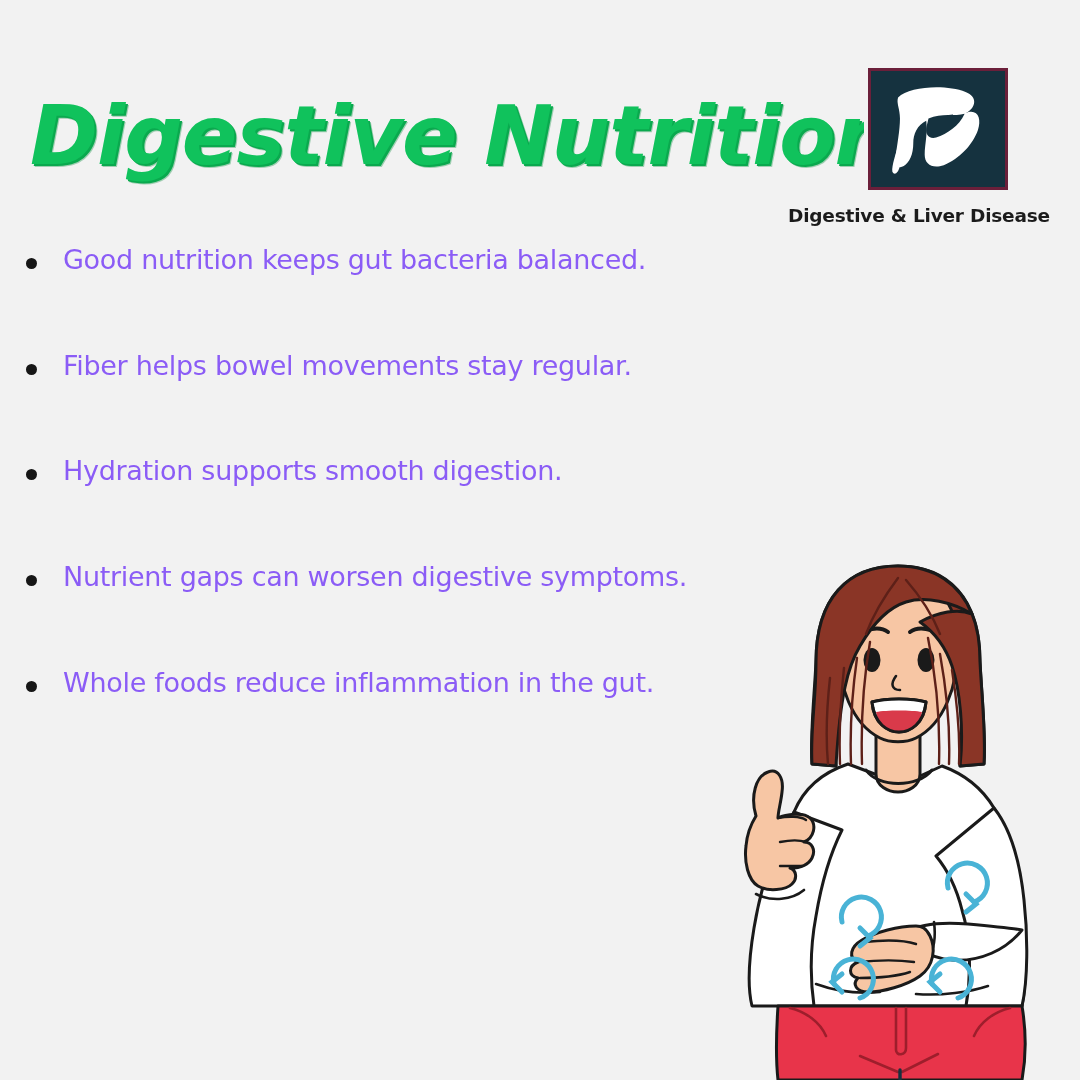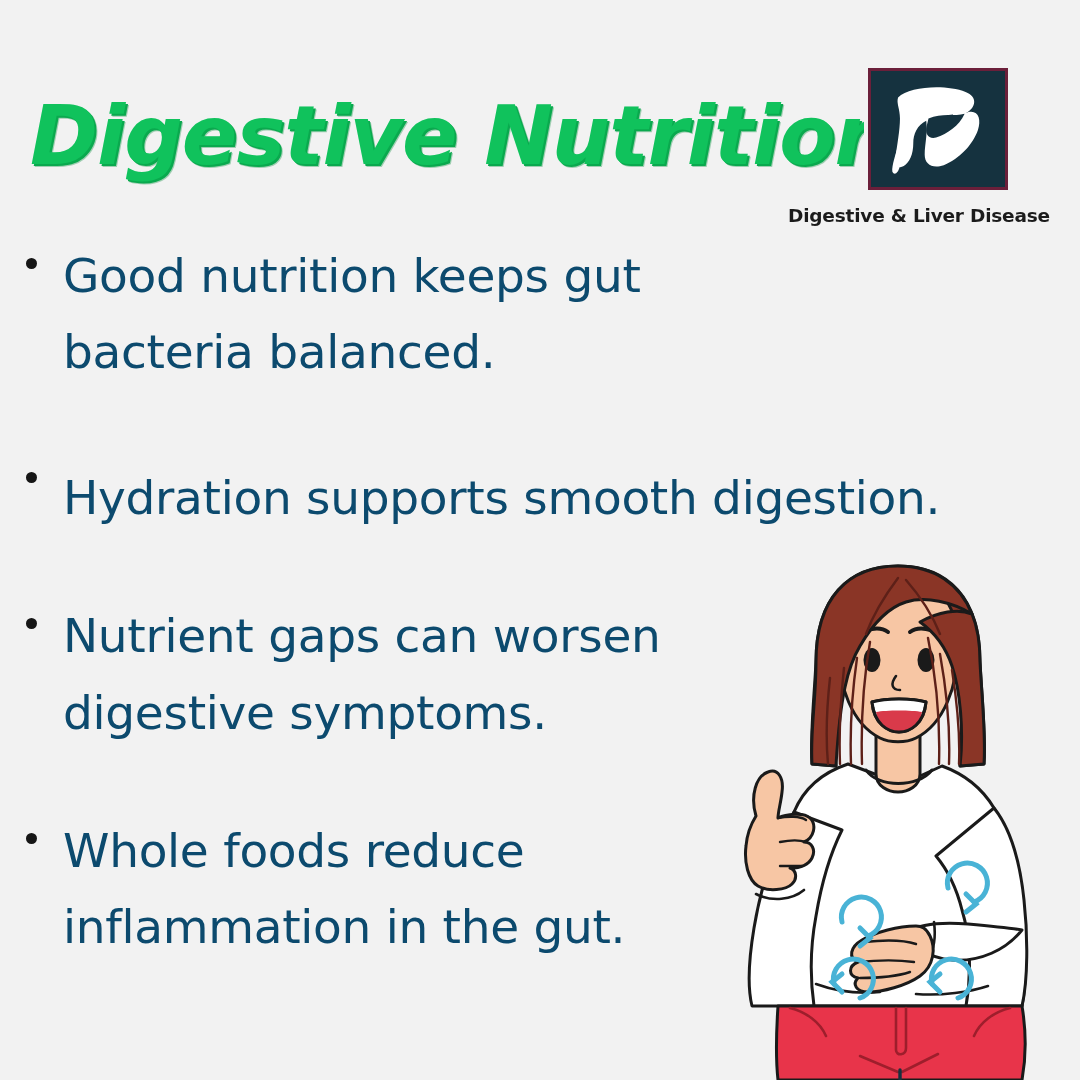--- a/index.html
+++ b/index.html
@@ -83,28 +83,28 @@
     width: 11px;
     height: 11px;
     border-radius: 50%;
     background: #161616;
     flex: 0 0 auto;
     margin-top: 20px;
     margin-right: 26px;
   }
   .bullet-text {
     font-family: "DejaVu Sans", sans-serif;
-    font-size: 47px;
+    font-size: 27px;
     font-weight: 400;
-    color: #0c4a6e;
+    color: #8b5cf6;
     line-height: 1.62;
     letter-spacing: -0.3px;
     max-width: 680px;
   }
-  .bullet-row.short .bullet-text { max-width: 740px; white-space: nowrap; margin-top: 8px; }
+  .bullet-row.short .bullet-text { max-width: 740px; white-space: nowrap; }
 
   
   .illustration {
     position: absolute;
     right: 0;
     bottom: 0;
     width: 360px;
     height: 530px;
     pointer-events: none;
   }
@@ -130,20 +130,24 @@
     </div>
     <div class="logo-text">
       <div>Digestive &amp; Liver Disease</div>
     </div>
   </div>
 
   <div class="bullets">
     <div class="bullet-row">
       <span class="bullet-dot"></span>
       <span class="bullet-text">Good nutrition keeps gut bacteria balanced.</span>
+    </div>
+    <div class="bullet-row">
+      <span class="bullet-dot"></span>
+      <span class="bullet-text">Fiber helps bowel movements stay regular.</span>
     </div>
     <div class="bullet-row short">
       <span class="bullet-dot"></span>
       <span class="bullet-text">Hydration supports smooth digestion.</span>
     </div>
     <div class="bullet-row">
       <span class="bullet-dot"></span>
       <span class="bullet-text">Nutrient gaps can worsen digestive symptoms.</span>
     </div>
     <div class="bullet-row">

